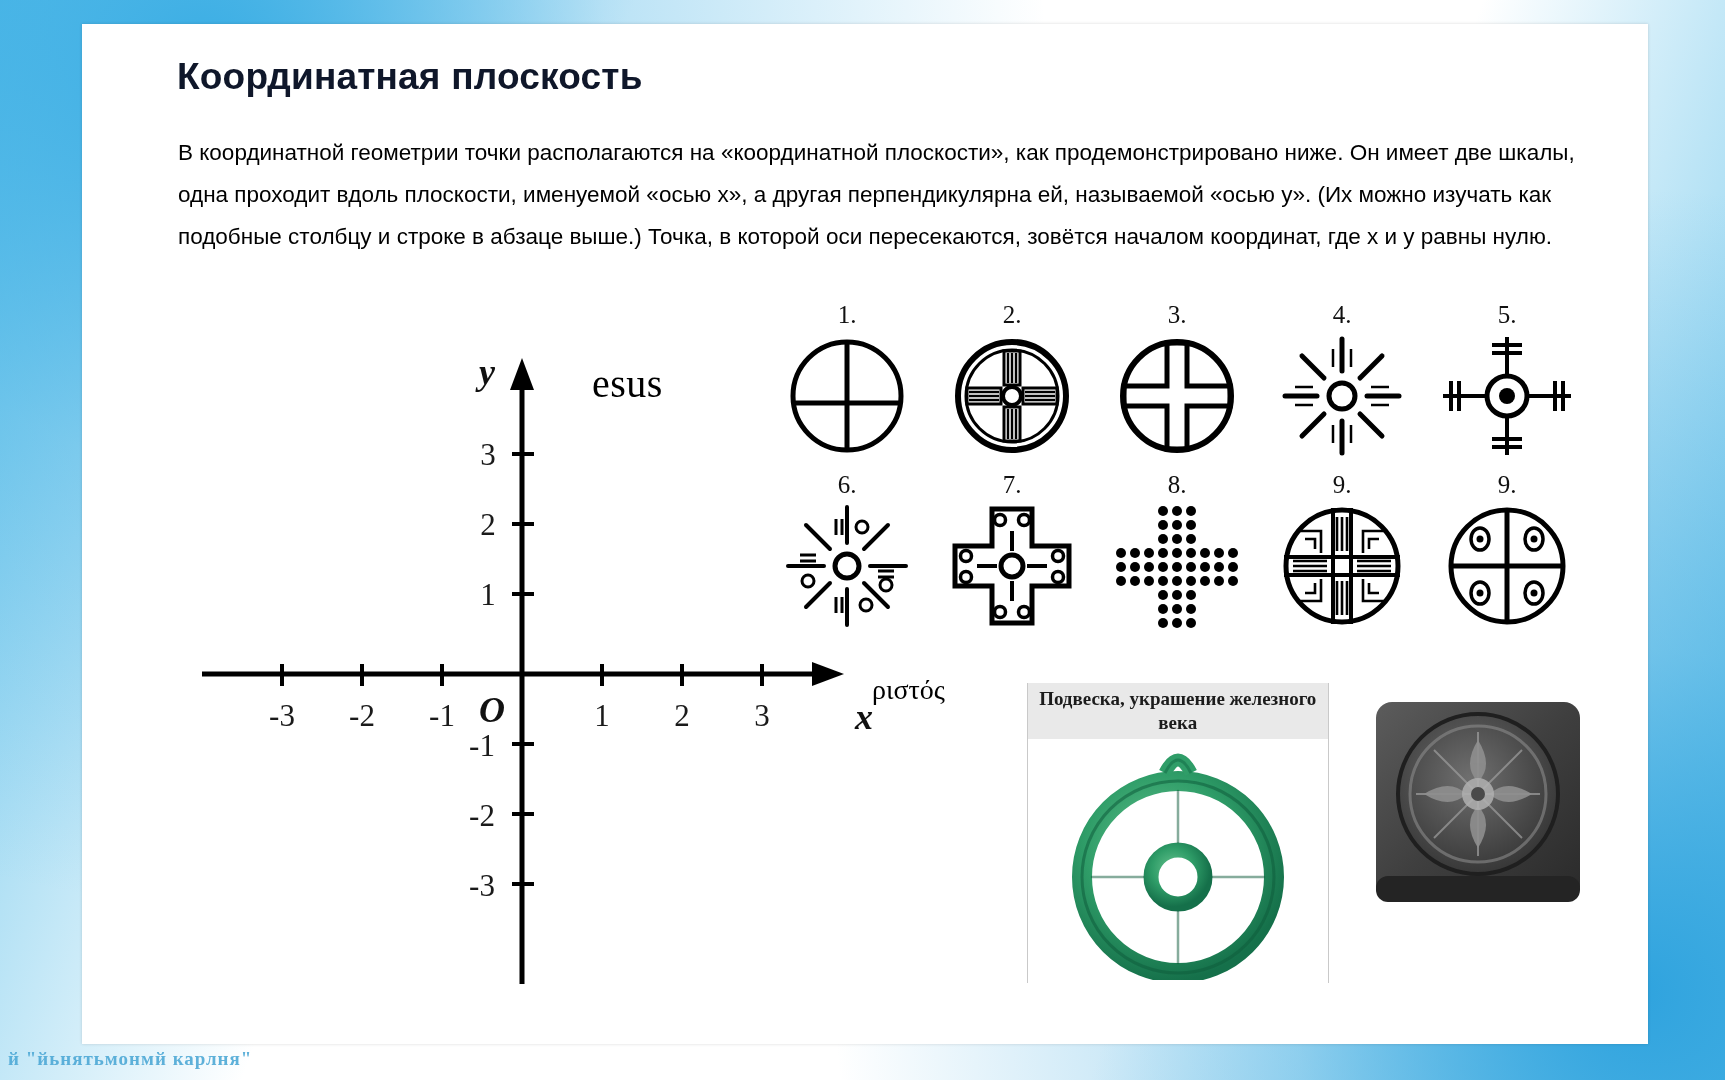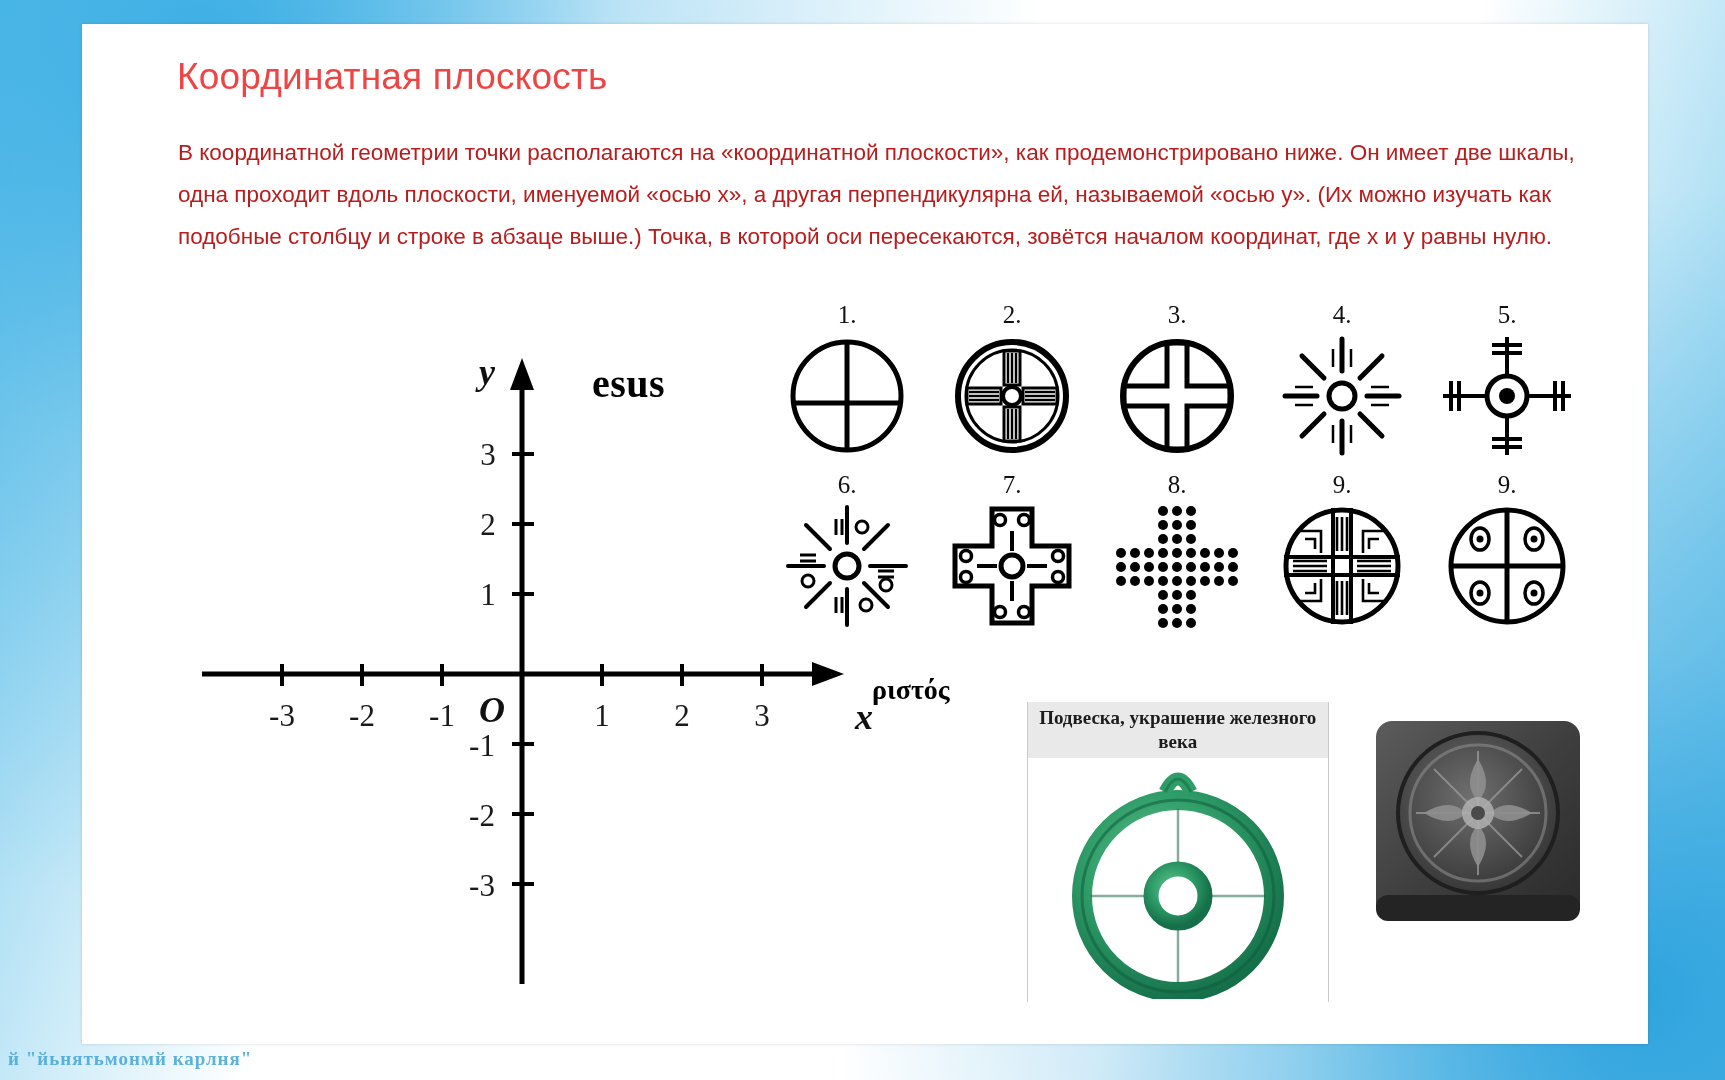--- a/index.html
+++ b/index.html
@@ -30,32 +30,32 @@
     height: 1020px;
     background: #ffffff;
     box-shadow: 0 0 3px rgba(0,0,0,0.15);
     overflow: hidden;
   }
   .doc-title {
     position: absolute;
     left: 95px;
     top: 32px;
     font-size: 37px;
-    font-weight: normal;
-    color: #ef4444;
+    font-weight: bold;
+    color: #0f172a;
     letter-spacing: 0.2px;
   }
   .doc-body {
     position: absolute;
     left: 96px;
     top: 108px;
     width: 1420px;
     font-size: 22.5px;
     line-height: 42px;
-    color: #b91c1c;
+    color: #000000;
   }
 
   
   .plane {
     position: absolute;
     left: 110px;
     top: 320px;
     width: 780px;
     height: 660px;
   }
@@ -68,21 +68,21 @@
   .axis-name {
     font-family: "Liberation Serif", serif;
     font-style: italic;
     font-weight: bold;
     font-size: 36px;
     fill: #111;
   }
   .watermark-word {
     position: absolute;
     font-family: "Liberation Serif", serif;
-    font-weight: bold;
+    font-weight: normal;
     color: #000;
     white-space: nowrap;
   }
   .wm-esus { left: 400px; top: 16px; font-size: 40px; letter-spacing: 0.5px; }
   .wm-ristos { left: 680px; top: 330px; font-size: 28px; }
 
   
   .symbols {
     position: absolute;
     left: 690px;
@@ -104,21 +104,21 @@
     font-size: 25px;
     color: #111;
     line-height: 26px;
   }
   .sym-art { height: 136px; display: flex; align-items: center; justify-content: center; }
 
   
   .photos {
     position: absolute;
     left: 945px;
-    top: 678px;
+    top: 659px;
     width: 600px;
     height: 300px;
     display: flex;
     border-left: 1px solid #c9c9c9;
   }
   .photo-col { width: 50%; position: relative; }
   .photo-col + .photo-col { border-left: 1px solid #c9c9c9; }
   .photo-cap {
     background: #e9e9e9;
     height: 56px;

